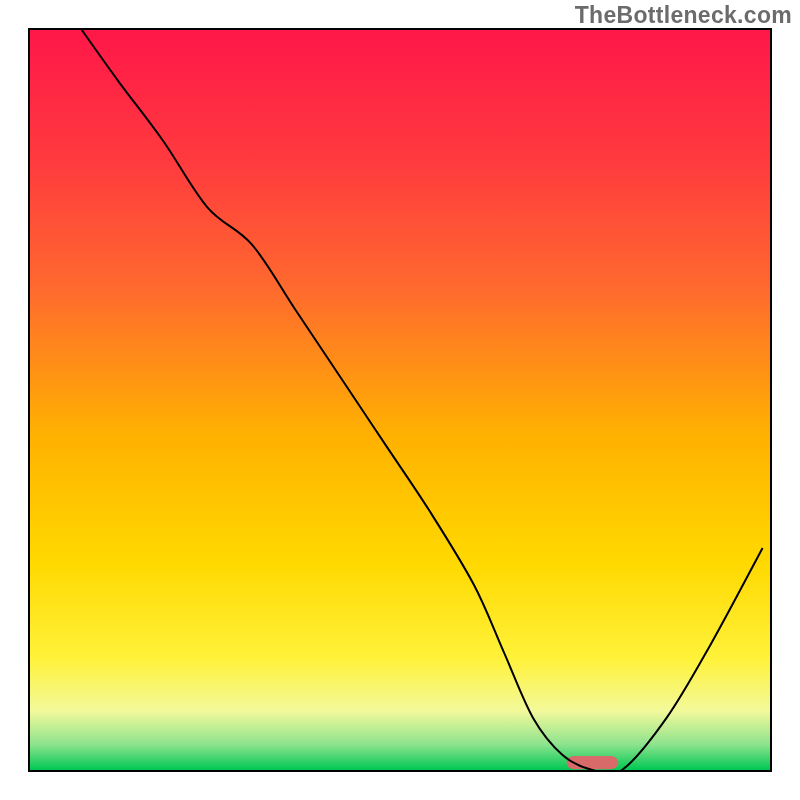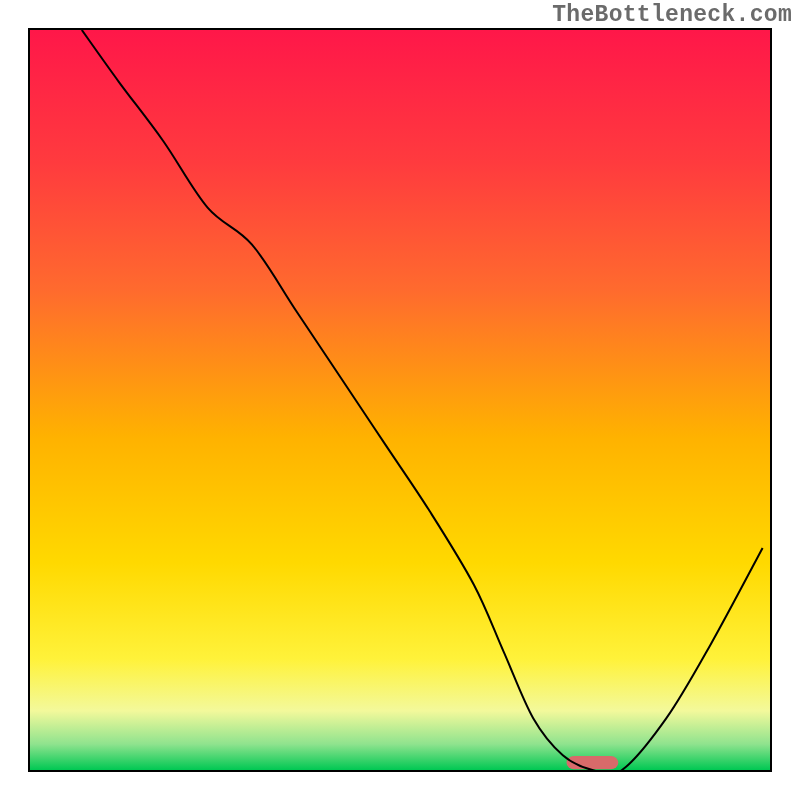--- a/index.html
+++ b/index.html
@@ -8,21 +8,20 @@
     width: 800px;
     height: 800px;
     overflow: hidden;
     background: #ffffff;
     font-family: Arial, Helvetica, sans-serif;
   }
   #wrap {
     position: relative;
     width: 800px;
     height: 800px;
-    font-family: Liberation Mono, monospace;
   }
   #watermark {
     position: absolute;
     top: 2px;
     right: 8px;
     font-size: 23px;
     font-weight: 600;
     color: #6b6b6b;
     letter-spacing: 0.3px;
     z-index: 10;

